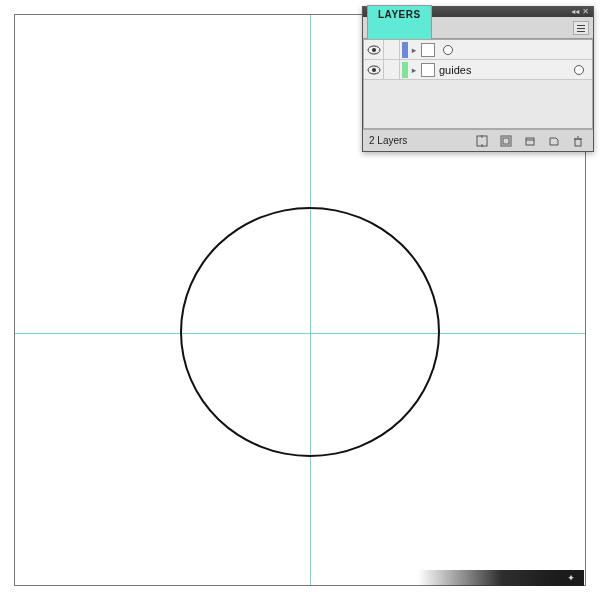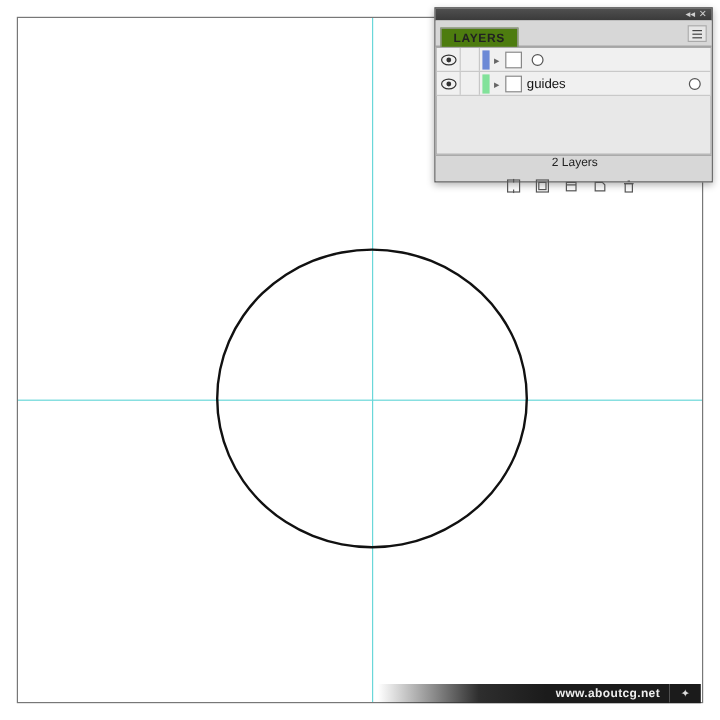--- a/index.html
+++ b/index.html
@@ -72,22 +72,22 @@
   .panel-tabs {
     height: 22px;
     background: #d7d7d7;
     border-bottom: 1px solid #999;
     display: flex;
     align-items: flex-end;
     padding-left: 4px;
     position: relative;
   }
   .panel-tab {
-    padding: 3px 10px 1px 10px;
-    background: #4d7c0f;
+    padding: 3px 10px 19px 10px;
+    background: #5eead4;
     border: 1px solid #999;
     border-bottom: none;
     font-weight: bold;
     font-size: 10px;
     letter-spacing: 0.5px;
     color: #222;
     position: relative;
     top: 1px;
   }
   .panel-menu {
@@ -169,21 +169,20 @@
     background: #fff;
   }
   .panel-footer {
     height: 22px;
     border-top: 1px solid #aaa;
     background: #d7d7d7;
     display: flex;
     align-items: center;
     padding: 0 4px;
     gap: 8px;
-    flex-direction: column;
   }
   .footer-status {
     flex: 1;
     color: #222;
     font-size: 10px;
     padding-left: 2px;
   }
   .footer-icons {
     display: flex;
     gap: 10px;
@@ -322,15 +321,14 @@
             <line x1="2" y1="4" x2="10" y2="4" stroke="#555"></line>
             <line x1="5" y1="2" x2="7" y2="2" stroke="#555"></line>
           </svg>
       </div>
     </div>
   </div>
 </div>
 
 <div class="watermark">
   <div class="wm-fade"></div>
-  <div class="wm-box">www.aboutcg.net</div>
   <div class="wm-tail">✦</div>
 </div>
 
 </body></html>

